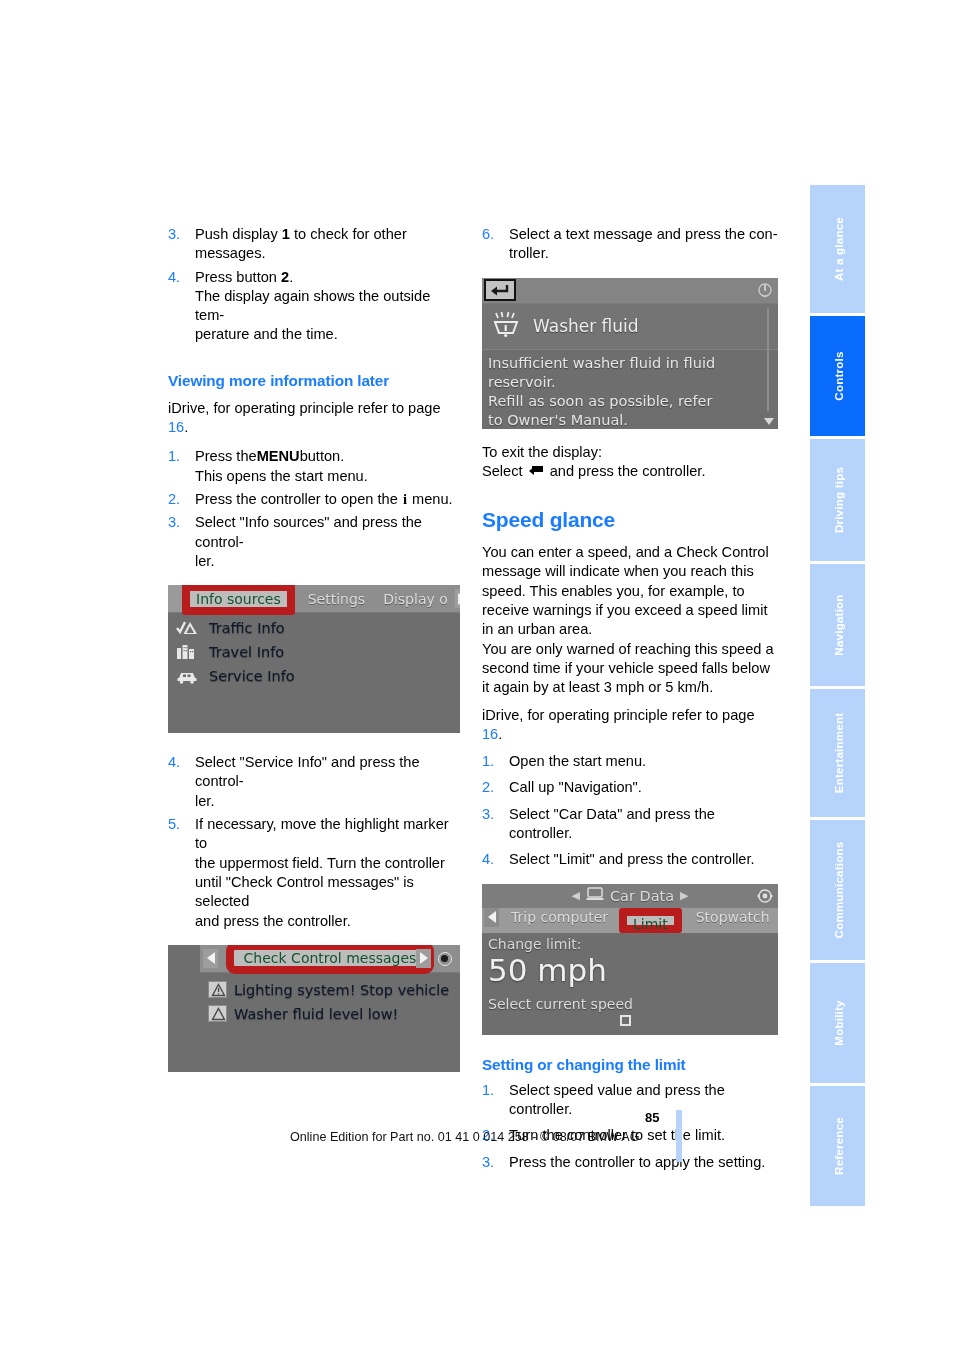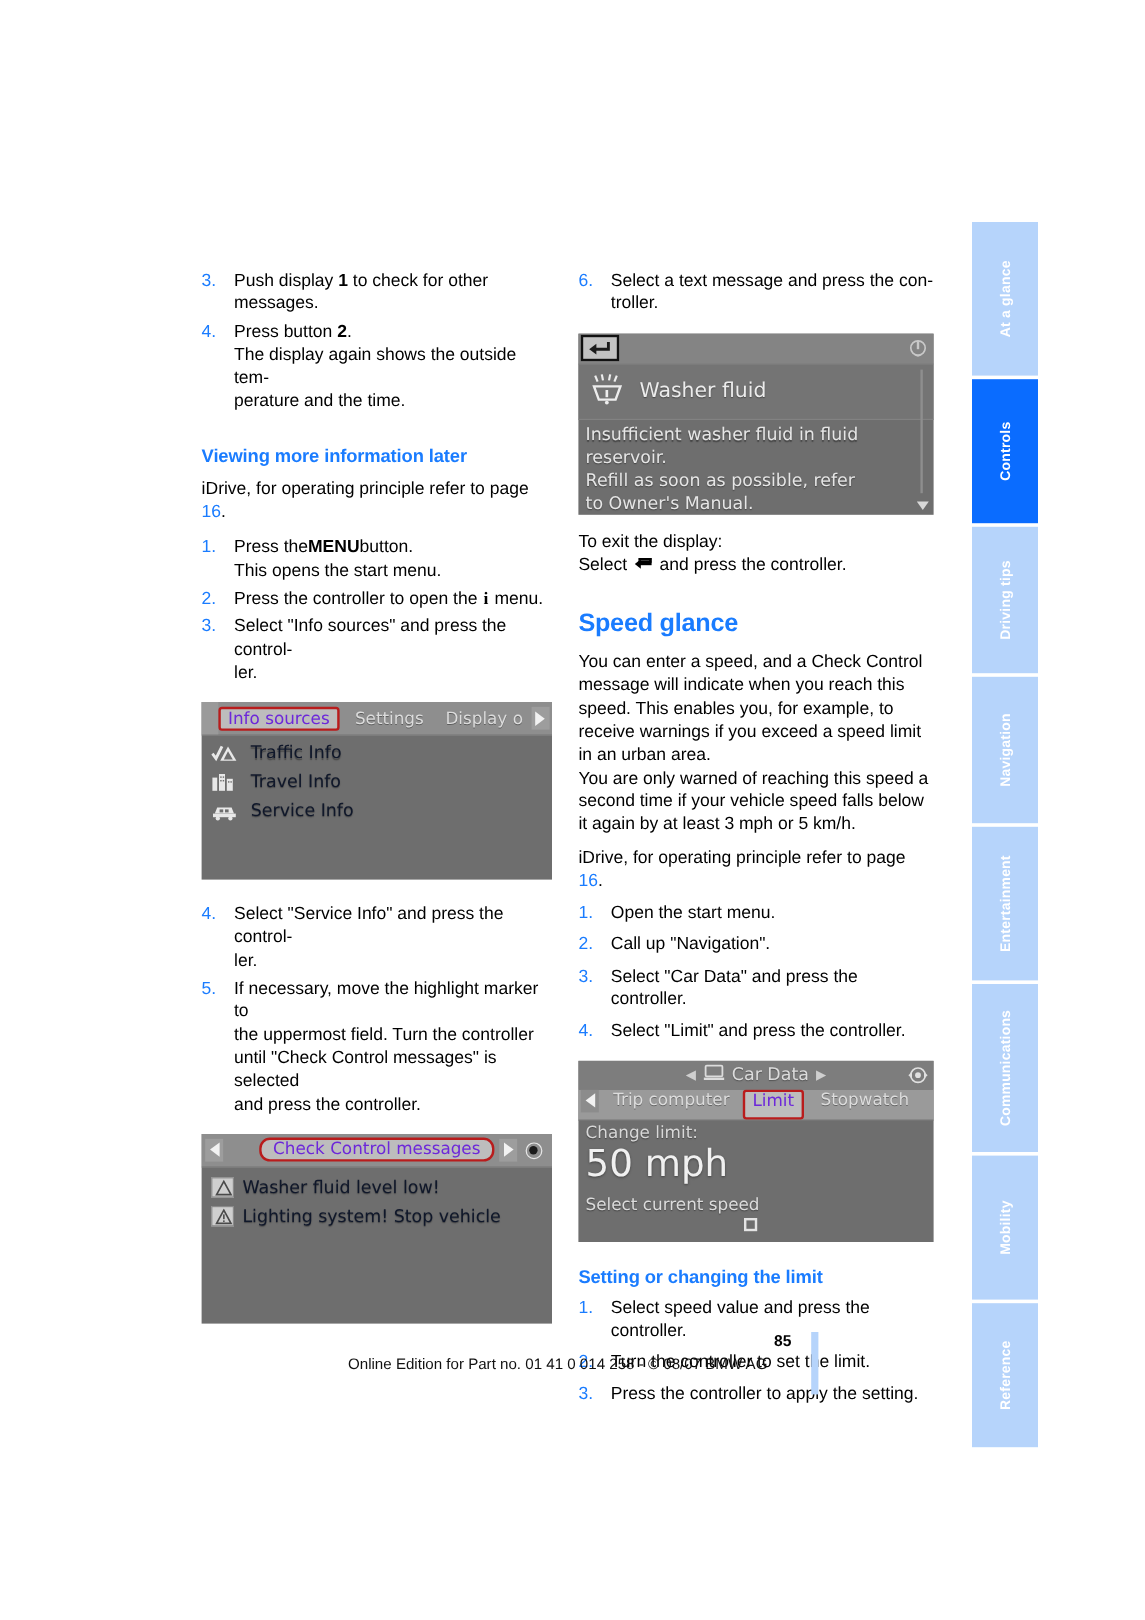--- a/index.html
+++ b/index.html
@@ -155,22 +155,22 @@
   }
   .tabchip {
     font-size: 14px;
     color: #e9e9e9;
     padding: 1px 7px;
     white-space: nowrap;
     text-shadow: 0 1px 0 rgba(0,0,0,.35);
   }
   .tabchip.sel {
     background: #bdbdbd;
-    color: #6d28d9;
-    border: 2px solid #b91c1c;
+    color: #14532d;
+    border: 8px solid #b91c1c;
     border-radius: 3px;
     padding: 0px 6px;
     text-shadow: none;
     font-weight: normal;
   }
   .tabchip.dim { color: #dcdcdc; }
   .topbar-right {
     margin-left: auto;
     display: flex;
     align-items: center;
@@ -427,51 +427,51 @@
         <span class="num">5.</span>
         <span style="white-space:pre-line">If necessary, move the highlight marker to
 the uppermost field. Turn the controller
 until "Check Control messages" is selected
 and press the controller.</span>
       </li>
     </ol>
 
     <div class="spacer-14"></div>
 
-    <div class="shot" style="width:292px;height:158px;">
+    <div class="shot" style="width:292px;height:127px;padding-left:32px;">
       <div class="shot-topbar" style="background:#8e8e8e;justify-content:center;position:relative;">
         <div class="arrbox" style="position:absolute;left:3px;">
             <span class="arr left"></span>
           </div>
         <div class="tabchip sel" style="border-radius:9px;padding:0 10px;">Check Control messages</div>
         <div class="topbar-right" style="position:absolute;right:2px;margin:0;">
           <div class="arrbox">
               <span class="arr right"></span>
             </div>
           <div class="knob"></div>
         </div>
       </div>
       <div class="shot-list" style="padding-top:5px;">
         <div class="shot-row" style="gap:7px;">
           <span class="ico-warn">
             <svg width="15" height="14" viewBox="0 0 15 14">
                 <path d="M7.5 1.5 L13.5 12.5 L1.5 12.5 Z" fill="none" stroke="#4a4a4a" stroke-width="1.4"></path>
-              </svg>
-          </span>
-          <span class="label">Washer fluid level low!</span>
-        </div>
-        <div class="shot-row" style="gap:7px;">
-          <span class="ico-warn">
-            <svg width="15" height="14" viewBox="0 0 15 14">
-                <path d="M7.5 1.5 L13.5 12.5 L1.5 12.5 Z" fill="none" stroke="#4a4a4a" stroke-width="1.4"></path>
                 <rect x="6.9" y="5" width="1.3" height="4" fill="#4a4a4a"></rect>
                 <rect x="6.9" y="10" width="1.3" height="1.3" fill="#4a4a4a"></rect>
               </svg>
           </span>
           <span class="label">Lighting system! Stop vehicle</span>
+        </div>
+        <div class="shot-row" style="gap:7px;">
+          <span class="ico-warn">
+            <svg width="15" height="14" viewBox="0 0 15 14">
+                <path d="M7.5 1.5 L13.5 12.5 L1.5 12.5 Z" fill="none" stroke="#4a4a4a" stroke-width="1.4"></path>
+              </svg>
+          </span>
+          <span class="label">Washer fluid level low!</span>
         </div>
       </div>
 
     </div>
 
   </div>
 
   <div class="col-right">
 
     <ol class="steps">

